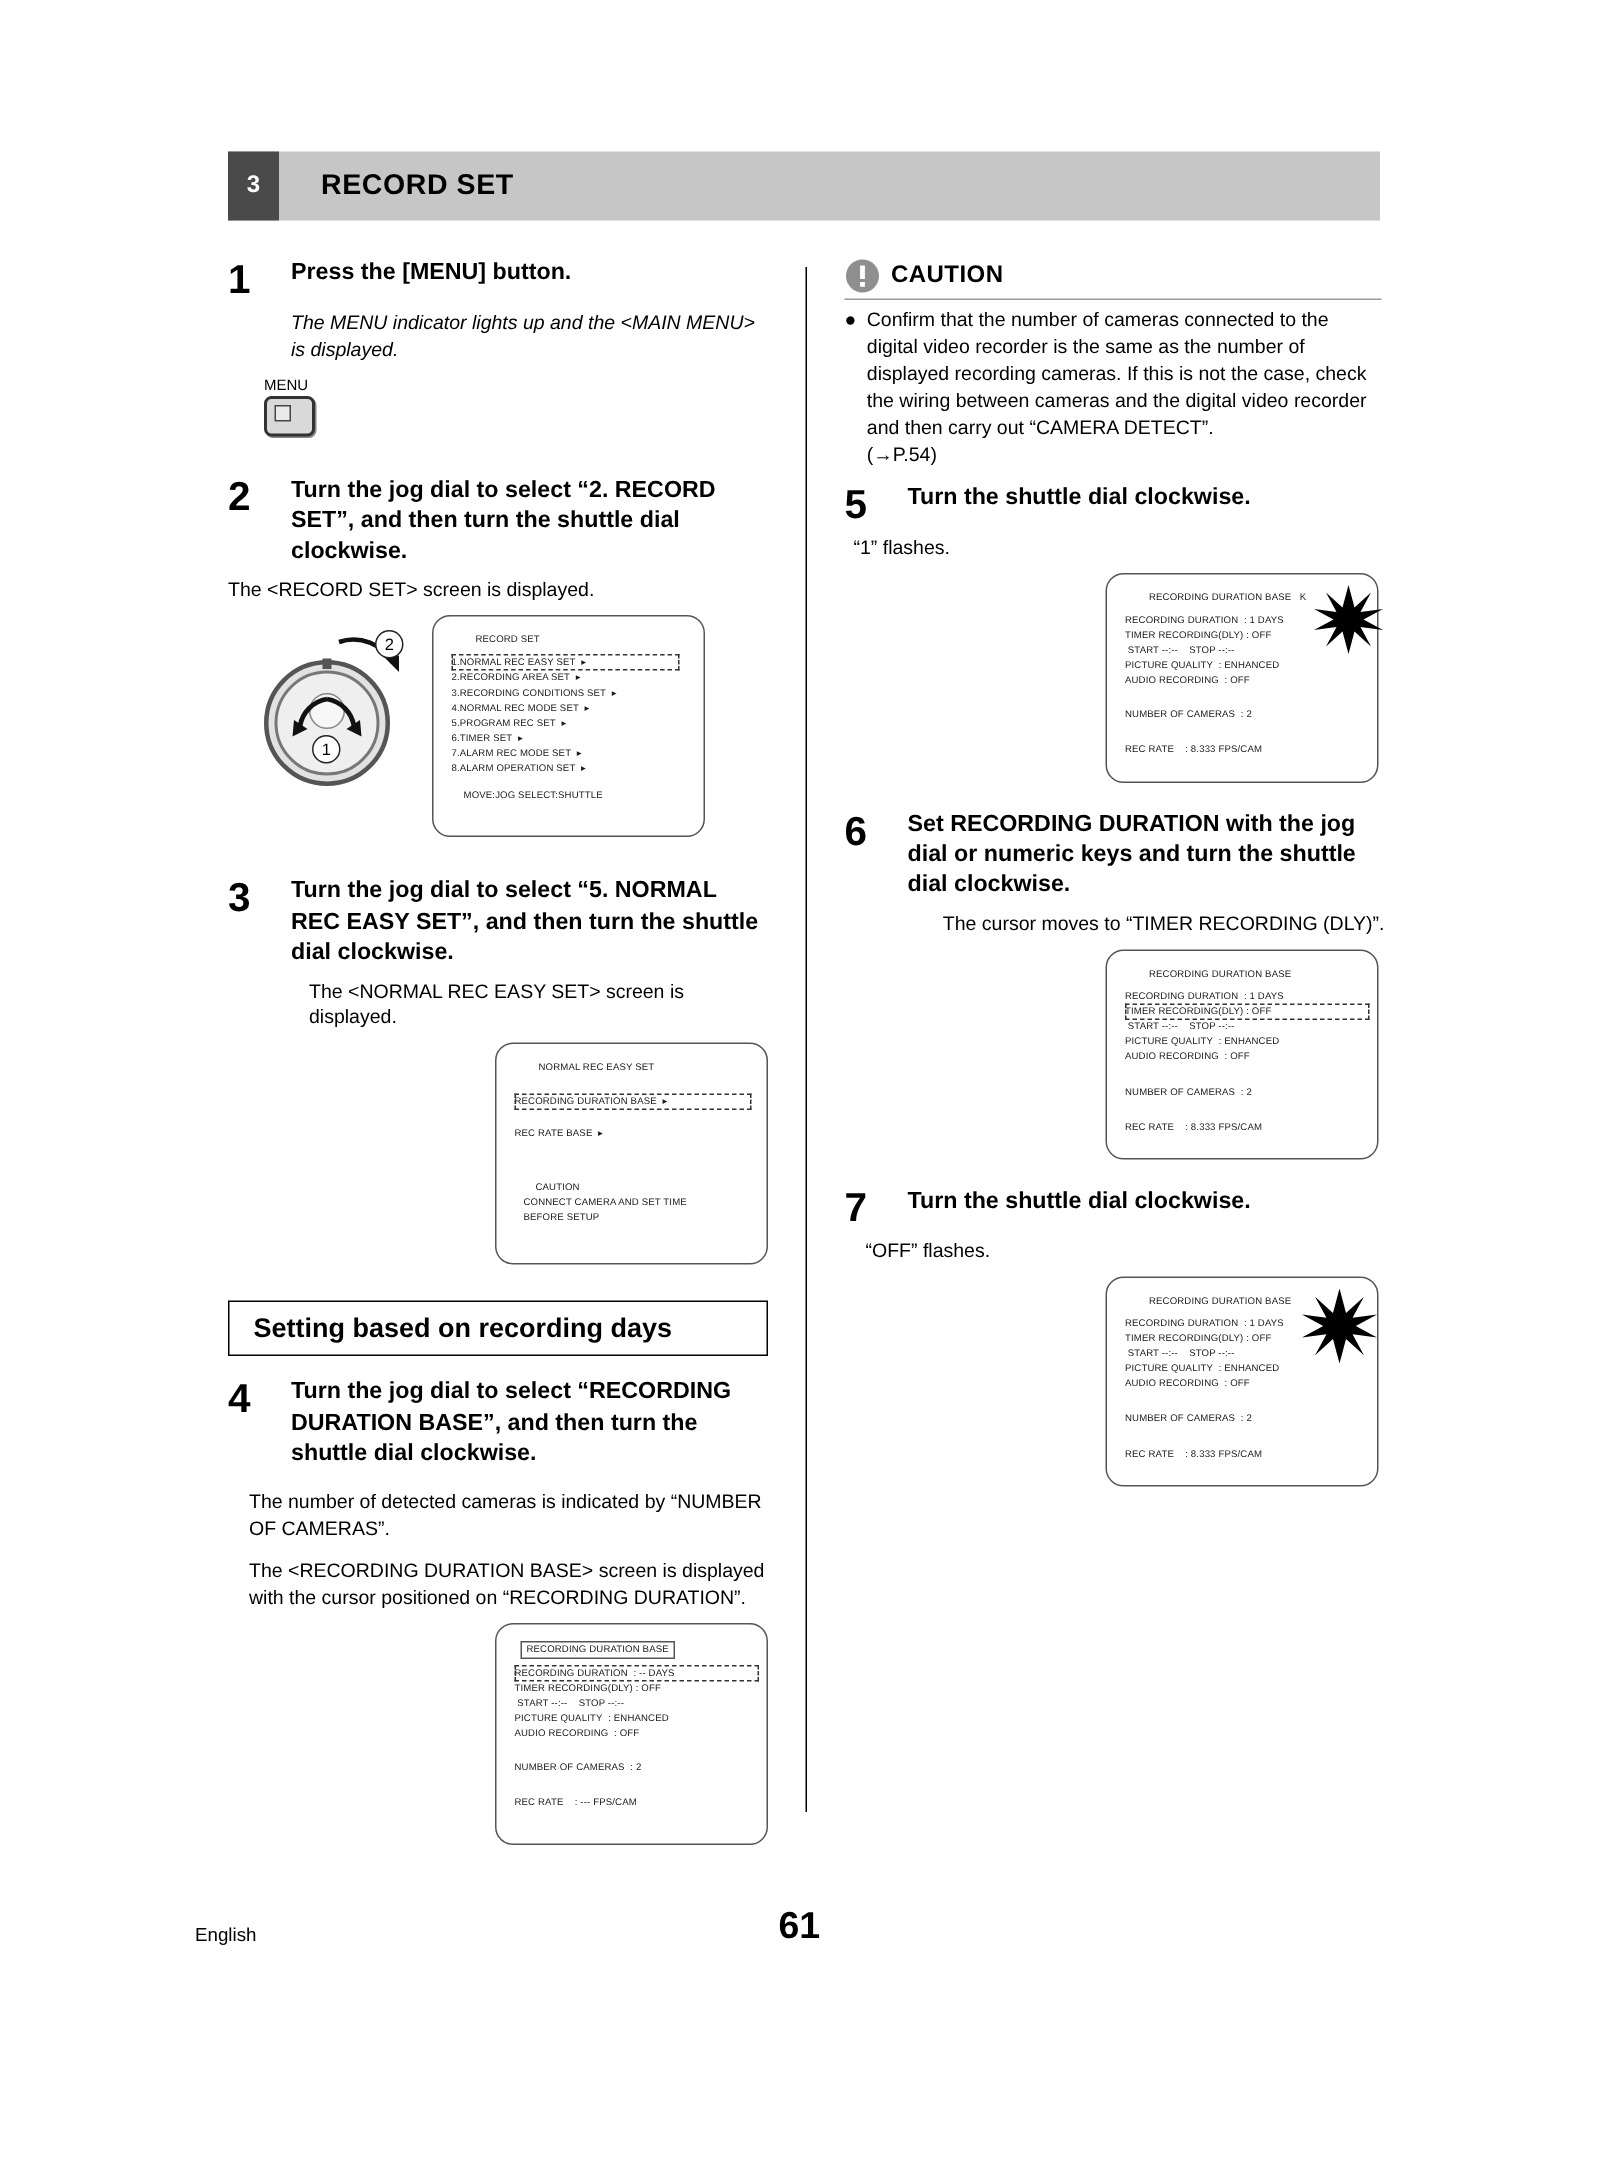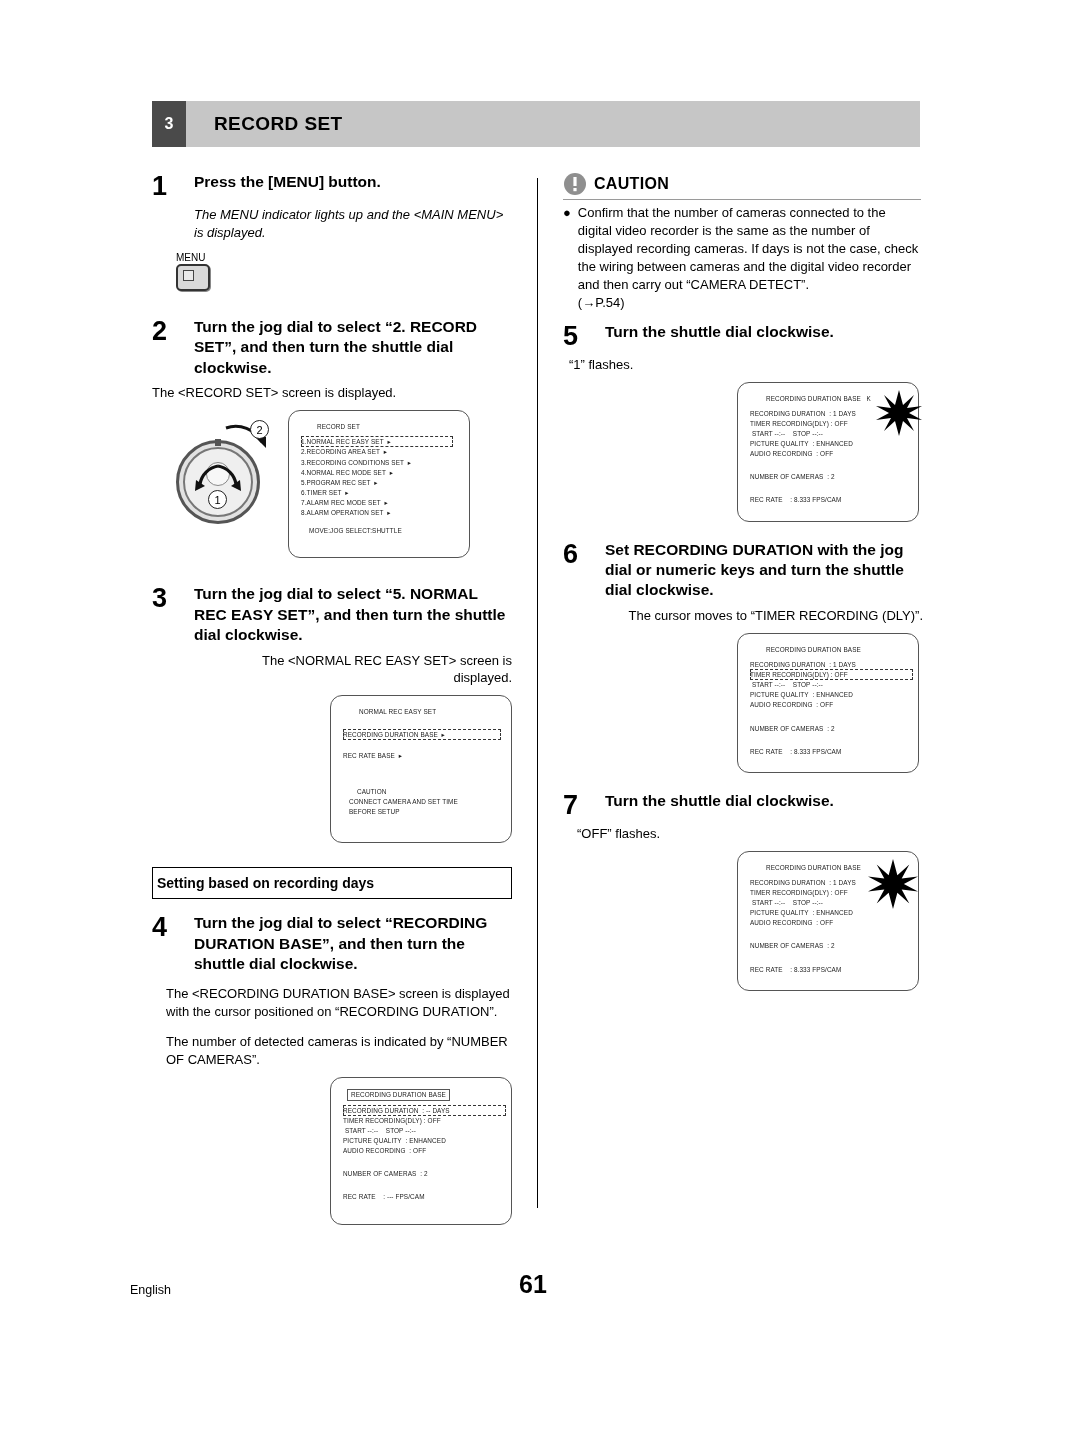--- a/index.html
+++ b/index.html
@@ -108,22 +108,22 @@
   
   .sel-bar {
     position:absolute; border:1px dashed #333; background:transparent;
   }
 
   
   .burst { position:absolute; }
 
   
   .section-box {
-    border:1.4px solid #000; padding:7px 4px;
-    font-size:14px; font-weight:bold;
+    border:1.4px solid #000; padding:7px 16px;
+    font-size:18px; font-weight:bold;
     margin:6px 0 14px 0;
   }
 
   
   .footer-lang {
     position:absolute; left:130px; top:1283px; font-size:12.5px;
   }
   .footer-page {
     position:absolute; left:519px; top:1270px;
     font-size:25px; font-weight:bold;
@@ -196,21 +196,21 @@
       <div class="osd-footer">MOVE:JOG    SELECT:SHUTTLE</div>
     </div>
   </div>
 
   <div class="gap-lg"></div>
 
   <div class="step">
     <div class="step-num">3</div>
     <div class="step-text">Turn the jog dial to select “5. NORMAL REC EASY SET”, and then turn the shuttle dial clockwise.</div>
   </div>
-  <p class="body-text" style="margin-left:54px;text-align:right;">The &lt;NORMAL REC EASY SET&gt; screen is displayed.</p>
+  <p class="body-text" style="margin-left:54px;">The &lt;NORMAL REC EASY SET&gt; screen is displayed.</p>
 
   <div class="osd" style="width:182px; height:148px; margin-left:178px;">
     <div class="osd-title">NORMAL REC EASY SET</div>
     <div style="position:relative; margin-top:12px;">
       <div class="sel-bar" style="left:0px; top:-1px; width:158px; height:11px;"></div>
       <div class="row"><span>RECORDING DURATION BASE</span>&nbsp;&nbsp;▸</div>
     </div>
     <div class="row" style="margin-top:11px;"><span>REC RATE BASE</span>&nbsp;&nbsp;▸</div>
     <div style="margin-top:26px; margin-left:14px;">CAUTION</div>
     <div style="margin-left:6px;">CONNECT CAMERA AND SET TIME</div>
@@ -218,22 +218,22 @@
   </div>
 
   <div class="gap-md"></div>
 
   <div class="section-box">Setting based on recording days</div>
 
   <div class="step">
     <div class="step-num">4</div>
     <div class="step-text">Turn the jog dial to select “RECORDING DURATION BASE”, and then turn the shuttle dial clockwise.</div>
   </div>
+  <p class="body-text" style="margin-left:14px; margin-top:12px;">The number of detected cameras is indicated by “NUMBER OF CAMERAS”.</p>
   <p class="body-text" style="margin-left:14px; margin-top:10px;">The &lt;RECORDING DURATION BASE&gt; screen is displayed with the cursor positioned on “RECORDING DURATION”.</p>
-  <p class="body-text" style="margin-left:14px; margin-top:12px;">The number of detected cameras is indicated by “NUMBER OF CAMERAS”.</p>
 
   <div class="osd" style="width:182px; height:148px; margin-left:178px; margin-top:8px;">
     <div class="osd-title" style="margin-left:4px; border:1px solid #555; display:inline-block; padding:0 3px;">RECORDING DURATION BASE</div>
     <div style="position:relative;">
       <div class="sel-bar" style="left:0px; top:-1px; width:163px; height:11px;"></div>
       <div class="row"><span>RECORDING DURATION</span>&nbsp;&nbsp;<span>: -- DAYS</span></div>
     </div>
     <div class="row"><span>TIMER RECORDING(DLY)</span>&nbsp;<span>: OFF</span></div>
     <div class="row"> START --:--    STOP --:--</div>
     <div class="row"><span>PICTURE QUALITY</span>&nbsp;&nbsp;<span>: ENHANCED</span></div>
@@ -252,21 +252,21 @@
         <circle cx="12" cy="12" r="11" fill="#8f8f8f"></circle>
         <rect x="10.4" y="5" width="3.2" height="9" fill="#fff"></rect>
         <rect x="10.4" y="16" width="3.2" height="3.2" fill="#fff"></rect>
       </svg>
       <div style="font-size:16px; font-weight:bold; letter-spacing:.3px;">CAUTION</div>
     </div>
     <div style="border-bottom:1.6px solid #9a9a9a; margin:3px 0 4px 0; width:358px;"></div>
     <div style="display:flex; gap:7px;">
       <div style="font-size:13px; line-height:1.38;">●</div>
       <div>
-        <p class="body-text" style="margin:0;">Confirm that the number of cameras connected to the digital video recorder is the same as the number of displayed recording cameras. If days is not the case, check the wiring between cameras and the digital video recorder and then carry out “CAMERA DETECT”.</p>
+        <p class="body-text" style="margin:0;">Confirm that the number of cameras connected to the digital video recorder is the same as the number of displayed recording cameras. If this is not the case, check the wiring between cameras and the digital video recorder and then carry out “CAMERA DETECT”.</p>
         <p class="body-text" style="margin:0;">(→P.54)</p>
       </div>
     </div>
   </div>
 
   <div class="gap-sm"></div>
 
   <div class="step">
     <div class="step-num">5</div>
     <div class="step-text">Turn the shuttle dial clockwise.</div>

